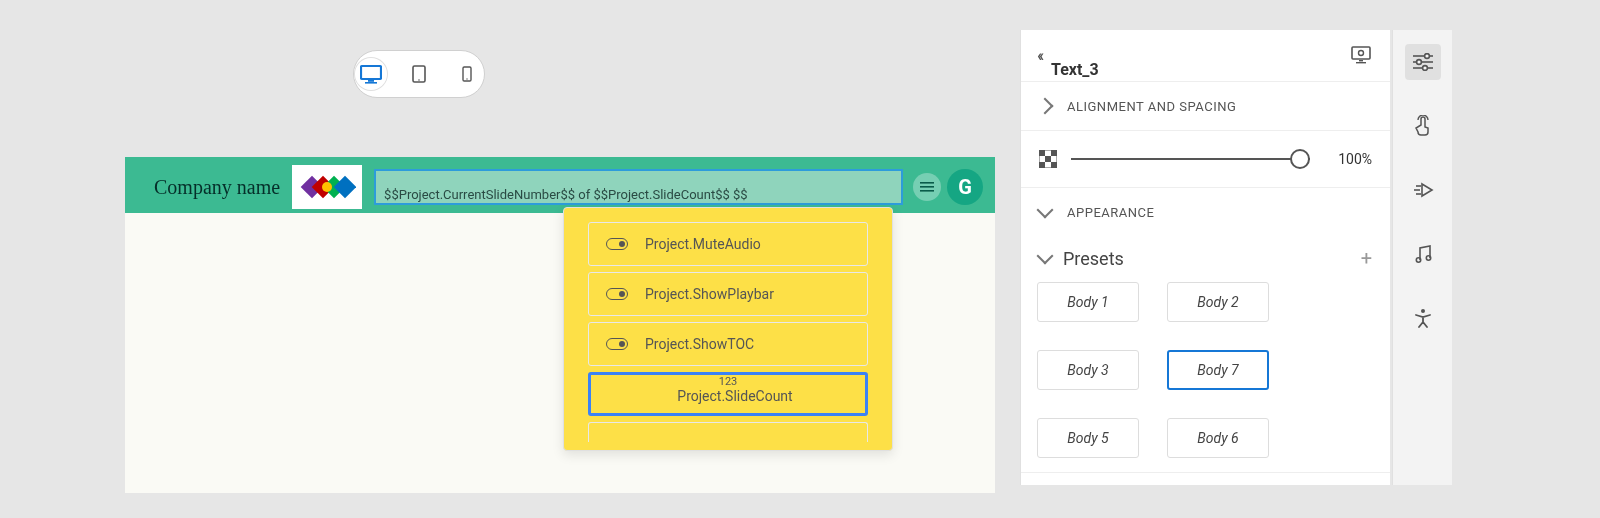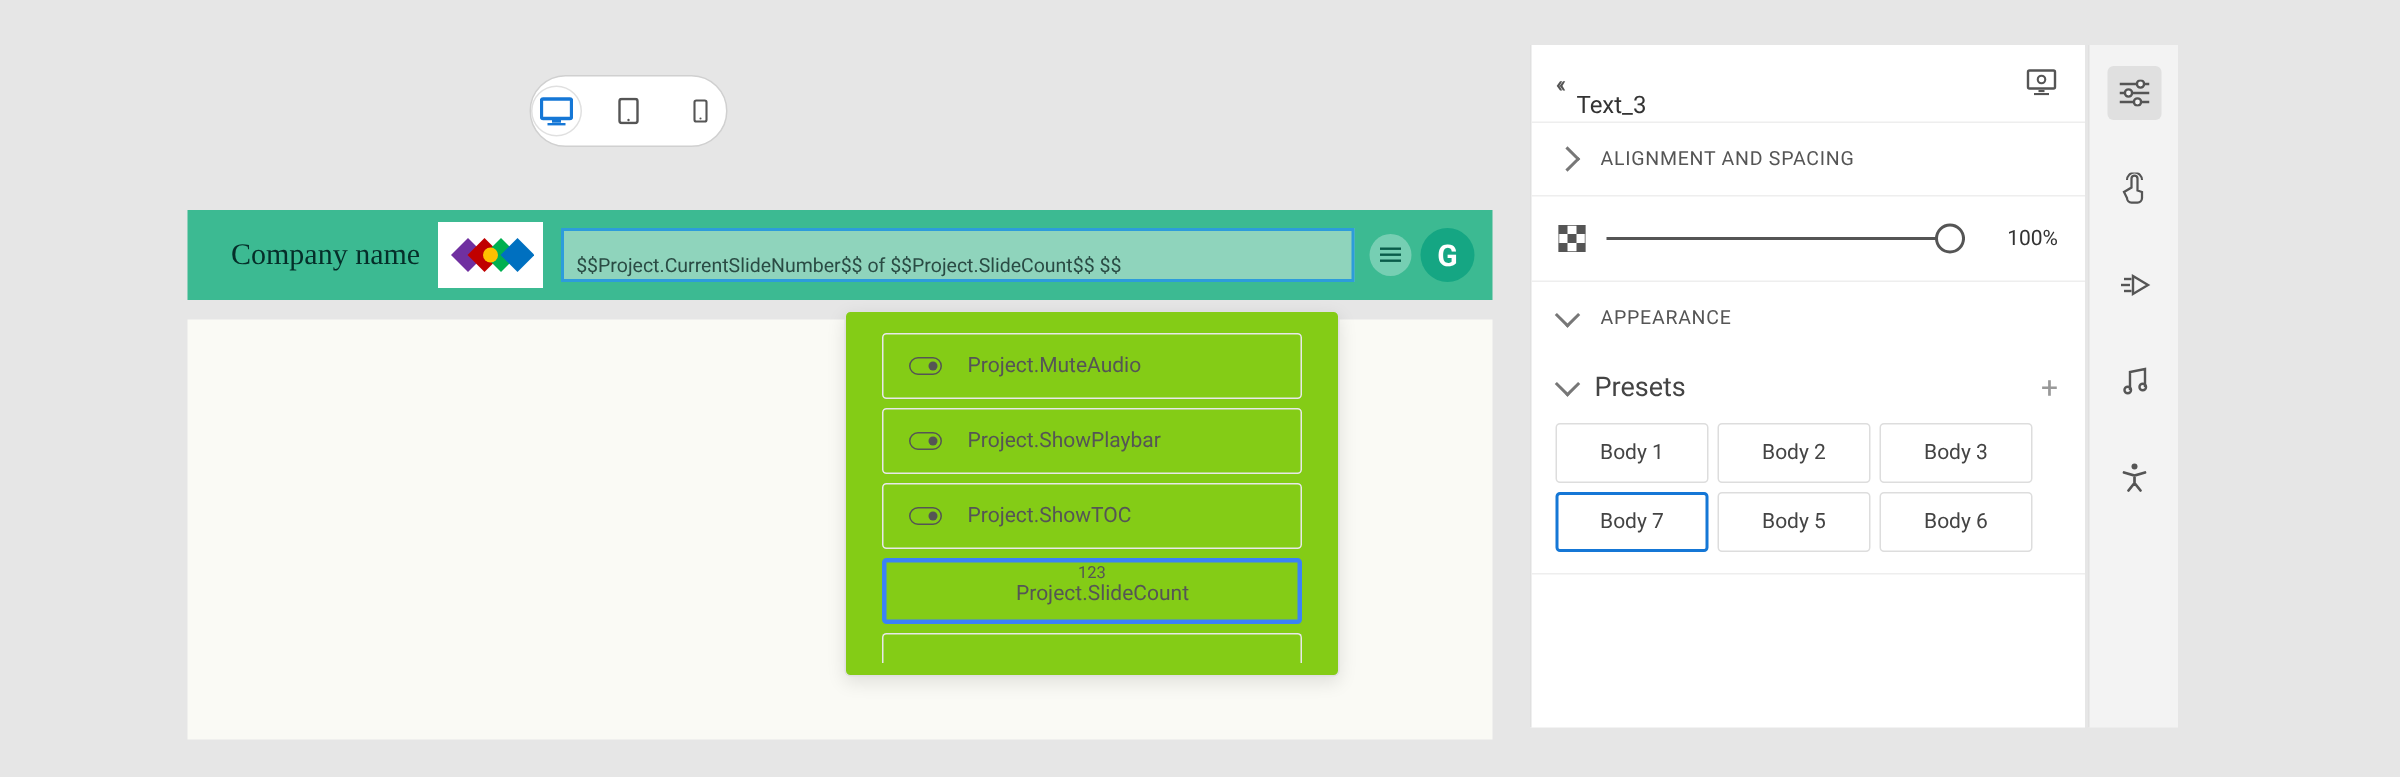--- a/index.html
+++ b/index.html
@@ -8,66 +8,66 @@
   
   .canvas-area { position: absolute; left: 125px; top: 30px; width: 880px; height: 450px; background: #e6e6e6; }
 
   
   .device-pill { position: absolute; left: 228px; top: 20px; width: 132px; height: 48px; background: #fff; border: 1px solid #d0d0d0; border-radius: 24px; display: flex; align-items: center; justify-content: center; gap: 16px; }
   .device-btn { width: 32px; height: 32px; border-radius: 50%; display: flex; align-items: center; justify-content: center; cursor: pointer; }
   .device-btn.active { background: #fff; box-shadow: 0 0 0 1px #e0e0e0; }
   .device-btn svg { display: block; }
 
   
-  .green-banner { position: absolute; left: 0; top: 110px; width: 870px; height: 60px; background: #3cba92; display: flex; align-items: center; padding: 0 12px; justify-content: space-between; }
+  .green-banner { position: absolute; left: 0; top: 127px; width: 870px; height: 60px; background: #3cba92; display: flex; align-items: center; padding: 0 12px; justify-content: space-between; }
   .company-label { color: #052e29; font-family: Georgia, serif; font-size: 20px; margin-left: 17px; margin-right: 12px; white-space: nowrap; }
   .logo-box { width: 70px; height: 44px; background: #fff; display: flex; align-items: center; justify-content: center; margin-right: 12px; flex-shrink: 0; }
   .variable-input { flex: 1; height: 32px; background: #8fd4bc; border: 2px solid #2d9cdb; color: #2a4b44; font-size: 13px; padding: 16px 8px; white-space: nowrap; overflow: hidden; }
   .banner-icons { display: flex; align-items: center; gap: 6px; margin-left: 10px; }
   .gram-circle { width: 36px; height: 36px; border-radius: 50%; background: #15a683; color: #fff; display: flex; align-items: center; justify-content: center; font-weight: 700; font-size: 20px; }
   .hamburger-circle { width: 28px; height: 28px; border-radius: 50%; background: rgba(255,255,255,0.3); display: flex; align-items: center; justify-content: center; }
 
   
   .canvas-body { position: absolute; left: 0; top: 183px; width: 870px; height: 280px; background: #fafaf5; }
 
   
-  .dropdown { position: absolute; left: 438px; top: 177px; width: 330px; background: #84cc16; border: 1px solid #e0e0e0; border-radius: 4px; box-shadow: 0 4px 12px rgba(0,0,0,0.1); padding: 8px 12px; }
+  .dropdown { position: absolute; left: 438px; top: 177px; width: 330px; background: #fde047; border: 1px solid #e0e0e0; border-radius: 4px; box-shadow: 0 4px 12px rgba(0,0,0,0.1); padding: 8px 12px; }
   .dd-item { margin: 6px 12px; height: 44px; border: 1px solid #e8e8e8; border-radius: 3px; display: flex; align-items: center; padding: 0 14px; cursor: pointer; }
   .dd-item.highlighted { border: 3px solid #3b82f6; padding: 0 12px; flex-direction: column; }
   .dd-icon { width: 28px; display: flex; justify-content: center; color: #555; font-size: 11px; }
   .dd-label { margin-left: 14px; color: #555; font-size: 14px; }
   .toggle-icon { width: 22px; height: 12px; border: 1.5px solid #555; border-radius: 6px; position: relative; }
   .toggle-icon::after { content: ''; position: absolute; right: 2px; top: 1.5px; width: 6px; height: 6px; background: #555; border-radius: 50%; }
   .dd-partial { margin: 6px 12px 0; height: 20px; border: 1px solid #e8e8e8; border-bottom: none; border-radius: 3px 3px 0 0; }
 
   
   .right-panel { position: absolute; left: 1020px; top: 30px; width: 370px; height: 455px; background: #fff; border-left: 1px solid #e0e0e0; }
   .panel-header { height: 52px; display: flex; align-items: center; padding: 0 16px; border-bottom: 1px solid #eee; }
   .collapse-btn { font-size: 16px; color: #555; margin-right: 10px; cursor: pointer; font-weight: 700; letter-spacing: -3px; }
-  .panel-title { font-size: 16px; font-weight: 400; color: #333; flex: 1; margin-top: 28px; }
+  .panel-title { font-size: 16px; font-weight: 700; color: #333; flex: 1; margin-top: 28px; }
   .preview-btn { width: 24px; height: 24px; color: #555; cursor: pointer; }
 
   .section { border-bottom: 1px solid #eee; }
   .section-header { height: 48px; display: flex; align-items: center; padding: 0 18px; cursor: pointer; }
   .chevron { width: 12px; height: 12px; display: inline-block; border-right: 2px solid #777; border-bottom: 2px solid #777; margin-right: 16px; }
   .chevron.right { transform: rotate(-45deg); }
   .chevron.down { transform: rotate(45deg); margin-top: -4px; }
   .section-title { font-size: 13px; font-weight: 400; letter-spacing: 0.5px; color: #555; }
 
   .opacity-row { height: 56px; display: flex; align-items: center; padding: 0 18px; gap: 14px; }
   .checker-icon { width: 18px; height: 18px; }
   .slider { flex: 1; height: 2px; background: #555; position: relative; }
   .slider-thumb { position: absolute; right: 0; top: -9px; width: 20px; height: 20px; border: 2px solid #555; border-radius: 50%; background: #fff; }
   .opacity-value { font-size: 14px; color: #333; width: 48px; text-align: right; }
 
   .presets-header { display: flex; align-items: center; padding: 10px 18px 6px; }
   .presets-label { flex: 1; font-size: 18px; color: #444; }
   .add-btn { font-size: 20px; color: #999; cursor: pointer; }
 
-  .presets-grid { display: flex; flex-wrap: wrap; gap: 6px; padding: 6px 16px 14px; }
+  .presets-grid { display: flex; flex-wrap: wrap; gap: 28px; padding: 6px 16px 14px; font-style: italic; }
   .preset-item { width: 102px; height: 40px; border: 1px solid #ddd; border-radius: 3px; display: flex; align-items: center; justify-content: center; font-size: 14px; color: #444; cursor: pointer; background: #fff; }
   .preset-item.selected { border: 2px solid #1577d6; }
 
   
   .icon-rail { position: absolute; left: 1392px; top: 30px; width: 60px; height: 455px; background: #f3f3f3; border-left: 1px solid #e0e0e0; display: flex; flex-direction: column; align-items: center; padding-top: 14px; gap: 28px; }
   .rail-btn { width: 36px; height: 36px; border-radius: 4px; display: flex; align-items: center; justify-content: center; color: #555; cursor: pointer; }
   .rail-btn.active { background: #e0e0e0; }
 </style>
 </head>
 <body>

